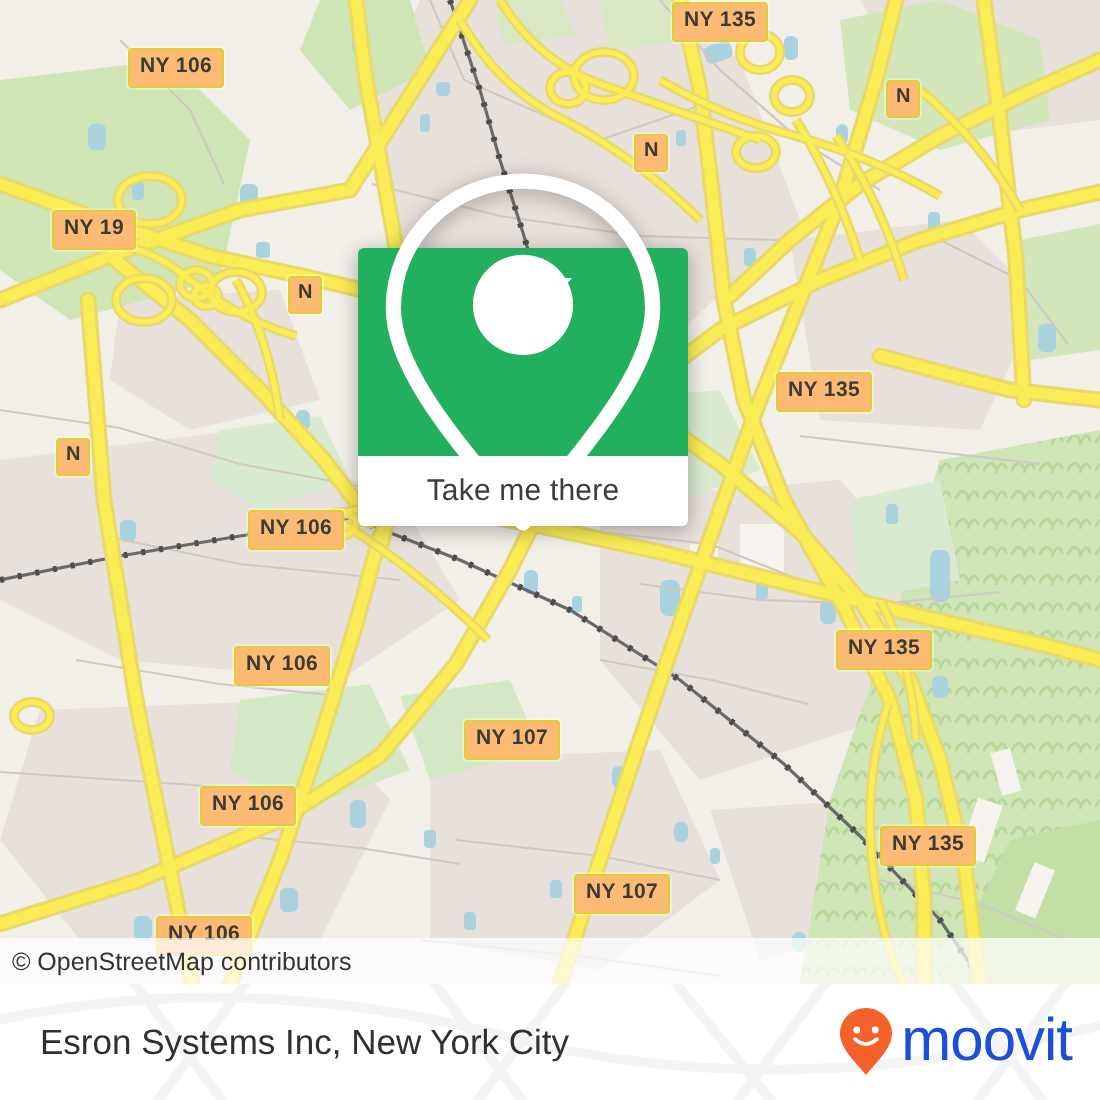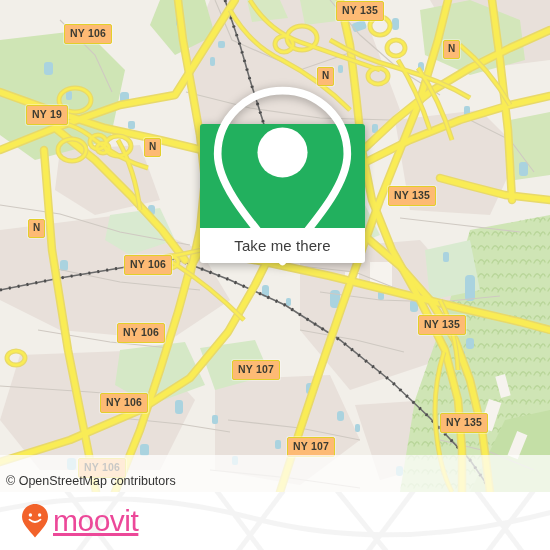--- a/index.html
+++ b/index.html
@@ -36,28 +36,28 @@
   .shield.nsq{
     padding:3px 4px 4px 4px;
     font-size:10px;
   }
 
   
   #attribution{
     position:absolute;left:0;bottom:0;width:100%;
     background:rgba(255,255,255,.72);
     font-size:12.5px;color:#333;
-    padding:19px 0 4px 6px;
+    padding:5px 0 4px 6px;
     box-sizing:border-box;
     font-family:"Liberation Sans", sans-serif;
   }
 
   
   #popup{
-    position:absolute;left:200px;top:124px;width:165px;
+    position:absolute;left:179px;top:124px;width:165px;
     filter:drop-shadow(0 2px 5px rgba(0,0,0,.30));
   }
   #popup-head{
     background:#22b05e;height:104px;
     border-radius:3px 3px 0 0;
     display:flex;align-items:center;justify-content:center;
   }
   #popup-body{
     background:#ffffff;height:35px;
     border-radius:0 0 3px 3px;
@@ -91,25 +91,24 @@
     display:flex;align-items:center;justify-content:space-between;
     box-sizing:border-box;padding:0 14px 0 20px;
   }
   #place-name{
     font-size:17.5px;color:#2f3033;
     font-family:"Liberation Sans", sans-serif;
     white-space:nowrap;
   }
   #brand{display:flex;align-items:center;gap:2px;}
   #brand-word{
-    font-size:30px;color:#ec4899;
+    font-size:30px;color:#1d4ed8;
     font-family:"Liberation Sans", sans-serif;
     letter-spacing:-.5px;line-height:1;
     margin-left:1px;
-    text-decoration:underline;
   }
 </style>
 </head>
 <body>
 
 <div id="app">
 
   <div id="map">
     <svg viewBox="0 0 550 492" xmlns="http://www.w3.org/2000/svg">
       <defs>
@@ -360,20 +359,21 @@
         <path d="M210 -10 L270 70"></path>
         <path d="M290 -10 L230 70"></path>
         <path d="M330 -10 L395 70"></path>
         <path d="M420 -10 L360 70"></path>
         <path d="M470 -10 L530 70"></path>
         <path d="M540 -10 L480 70"></path>
         <path d="M-10 20 Q120 -10 260 28 Q400 62 560 18"></path>
       </g>
     </svg>
     <div id="footer-inner">
+      <div id="place-name">Esron Systems Inc, New York City</div>
       <div id="brand">
         <svg width="30" height="36" viewBox="0 0 30 36">
           <path d="M15 1 C7.8 1 2 6.7 2 13.7 C2 21 9 27 15 34.5 C21 27 28 21 28 13.7 C28 6.7 22.2 1 15 1 Z" fill="#f2622a"></path>
           <circle cx="10.4" cy="12" r="1.7" fill="#ffffff"></circle>
           <circle cx="19.6" cy="12" r="1.7" fill="#ffffff"></circle>
           <path d="M9.5 16.6 Q15 21.4 20.5 16.6" stroke="#ffffff" stroke-width="1.8" fill="none" stroke-linecap="round"></path>
         </svg>
         <span id="brand-word">moovit</span>
       </div>
     </div>

